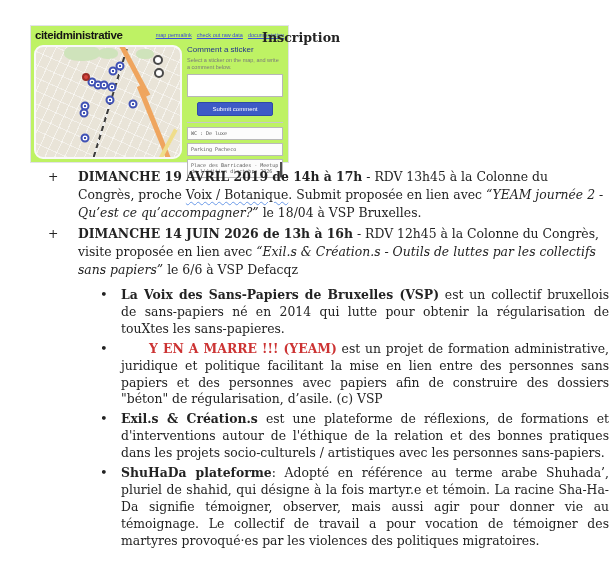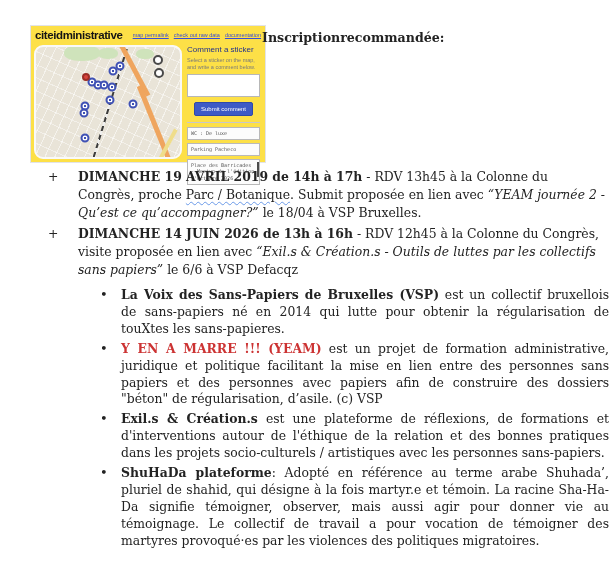--- a/index.html
+++ b/index.html
@@ -1,21 +1,21 @@
 <!DOCTYPE html>
 <html><head>
 <meta charset="utf-8">
 <style>
   html,body{margin:0;padding:0;background:#fff;}
   .page{position:relative;width:615px;height:564px;background:#ffffff;overflow:hidden;
         font-family:"DejaVu Serif",serif;color:#232323;}
 
   
-  .widget{position:absolute;left:30px;top:25px;width:236px;height:138px;
-          background:#fde047;border:1px solid #e2e3e8;box-sizing:border-box;
+  .widget{position:absolute;left:30px;top:25px;width:259px;height:138px;
+          background:#bef264;border:1px solid #e2e3e8;box-sizing:border-box;
           font-family:"Liberation Sans",sans-serif;}
   .widget-header{display:flex;justify-content:space-between;align-items:center;
           height:16px;padding:1px 4px 0 4px;}
   .widget-title{font-size:11.5px;font-weight:bold;color:#141414;letter-spacing:-0.4px;}
   .widget-nav{display:flex;gap:5px;}
   .widget-nav a{font-size:5.5px;color:#3a4bd8;text-decoration:underline;cursor:pointer;}
   .widget-body{display:flex;gap:4px;padding:2px 3px;}
   .map{position:relative;width:148px;height:114px;border-radius:9px;
        border:2px solid #f9f9f9;box-sizing:border-box;overflow:hidden;
        background:
@@ -71,21 +71,21 @@
 
   
   .orgs{position:absolute;left:100px;top:287px;width:509px;
         font-size:12.4px;line-height:16.9px;}
   .org{display:flex;margin-bottom:3px;}
   .dot{width:21px;flex:none;font-size:13px;}
   .otext{flex:1;text-align:justify;}
 
   .b{font-weight:bold;}
   .i{font-style:italic;}
-  .red{color:#cc3333;font-weight:bold;}
+  .red{color:#cc3333;font-weight:bold;margin-left:28px;}
   .squiggle{text-decoration:underline;text-decoration-style:wavy;
             text-decoration-color:#6a9ae8;text-decoration-thickness:1px;
             text-underline-offset:2px;}
 </style>
 </head>
 <body>
 
 <div class="page">
 
   <div class="widget">
@@ -138,28 +138,27 @@
           <span>Place des Barricades - Meetup de l'édition d'octobre 2026</span>
           <span class="thumb"></span>
         </div>
       </div>
     </div>
   </div>
 
   <div class="intro">
     <div class="insc-row">
       <span>Inscription</span>
-      <span>recommandée:</span>
     </div>
   </div>
 
   <div class="events">
     <div class="event">
       <span class="pmark">+</span>
-      <div class="etext"><span class="b">DIMANCHE 19 AVRIL 2019 de 14h à 17h</span><span> - RDV 13h45 à la Colonne du Congrès, proche </span><span class="squiggle">Parc / Botanique</span><span>. Submit proposée en lien avec </span><span class="i">“YEAM journée 2 - Qu’est ce qu’accompagner?”</span><span> le 18/04 à VSP Bruxelles.</span></div>
+      <div class="etext"><span class="b">DIMANCHE 19 AVRIL 2019 de 14h à 17h</span><span> - RDV 13h45 à la Colonne du Congrès, proche </span><span class="squiggle">Voix / Botanique</span><span>. Submit proposée en lien avec </span><span class="i">“YEAM journée 2 - Qu’est ce qu’accompagner?”</span><span> le 18/04 à VSP Bruxelles.</span></div>
     </div>
     <div class="event">
       <span class="pmark">+</span>
       <div class="etext"><span class="b">DIMANCHE 14 JUIN 2026 de 13h à 16h</span><span> - RDV 12h45 à la Colonne du Congrès, visite proposée en lien avec </span><span class="i">“Exil.s &amp; Création.s - Outils de luttes par les collectifs sans papiers”</span><span> le 6/6 à VSP Defacqz</span></div>
     </div>
   </div>
 
   <div class="orgs">
     <div class="org">
       <span class="dot">•</span>

